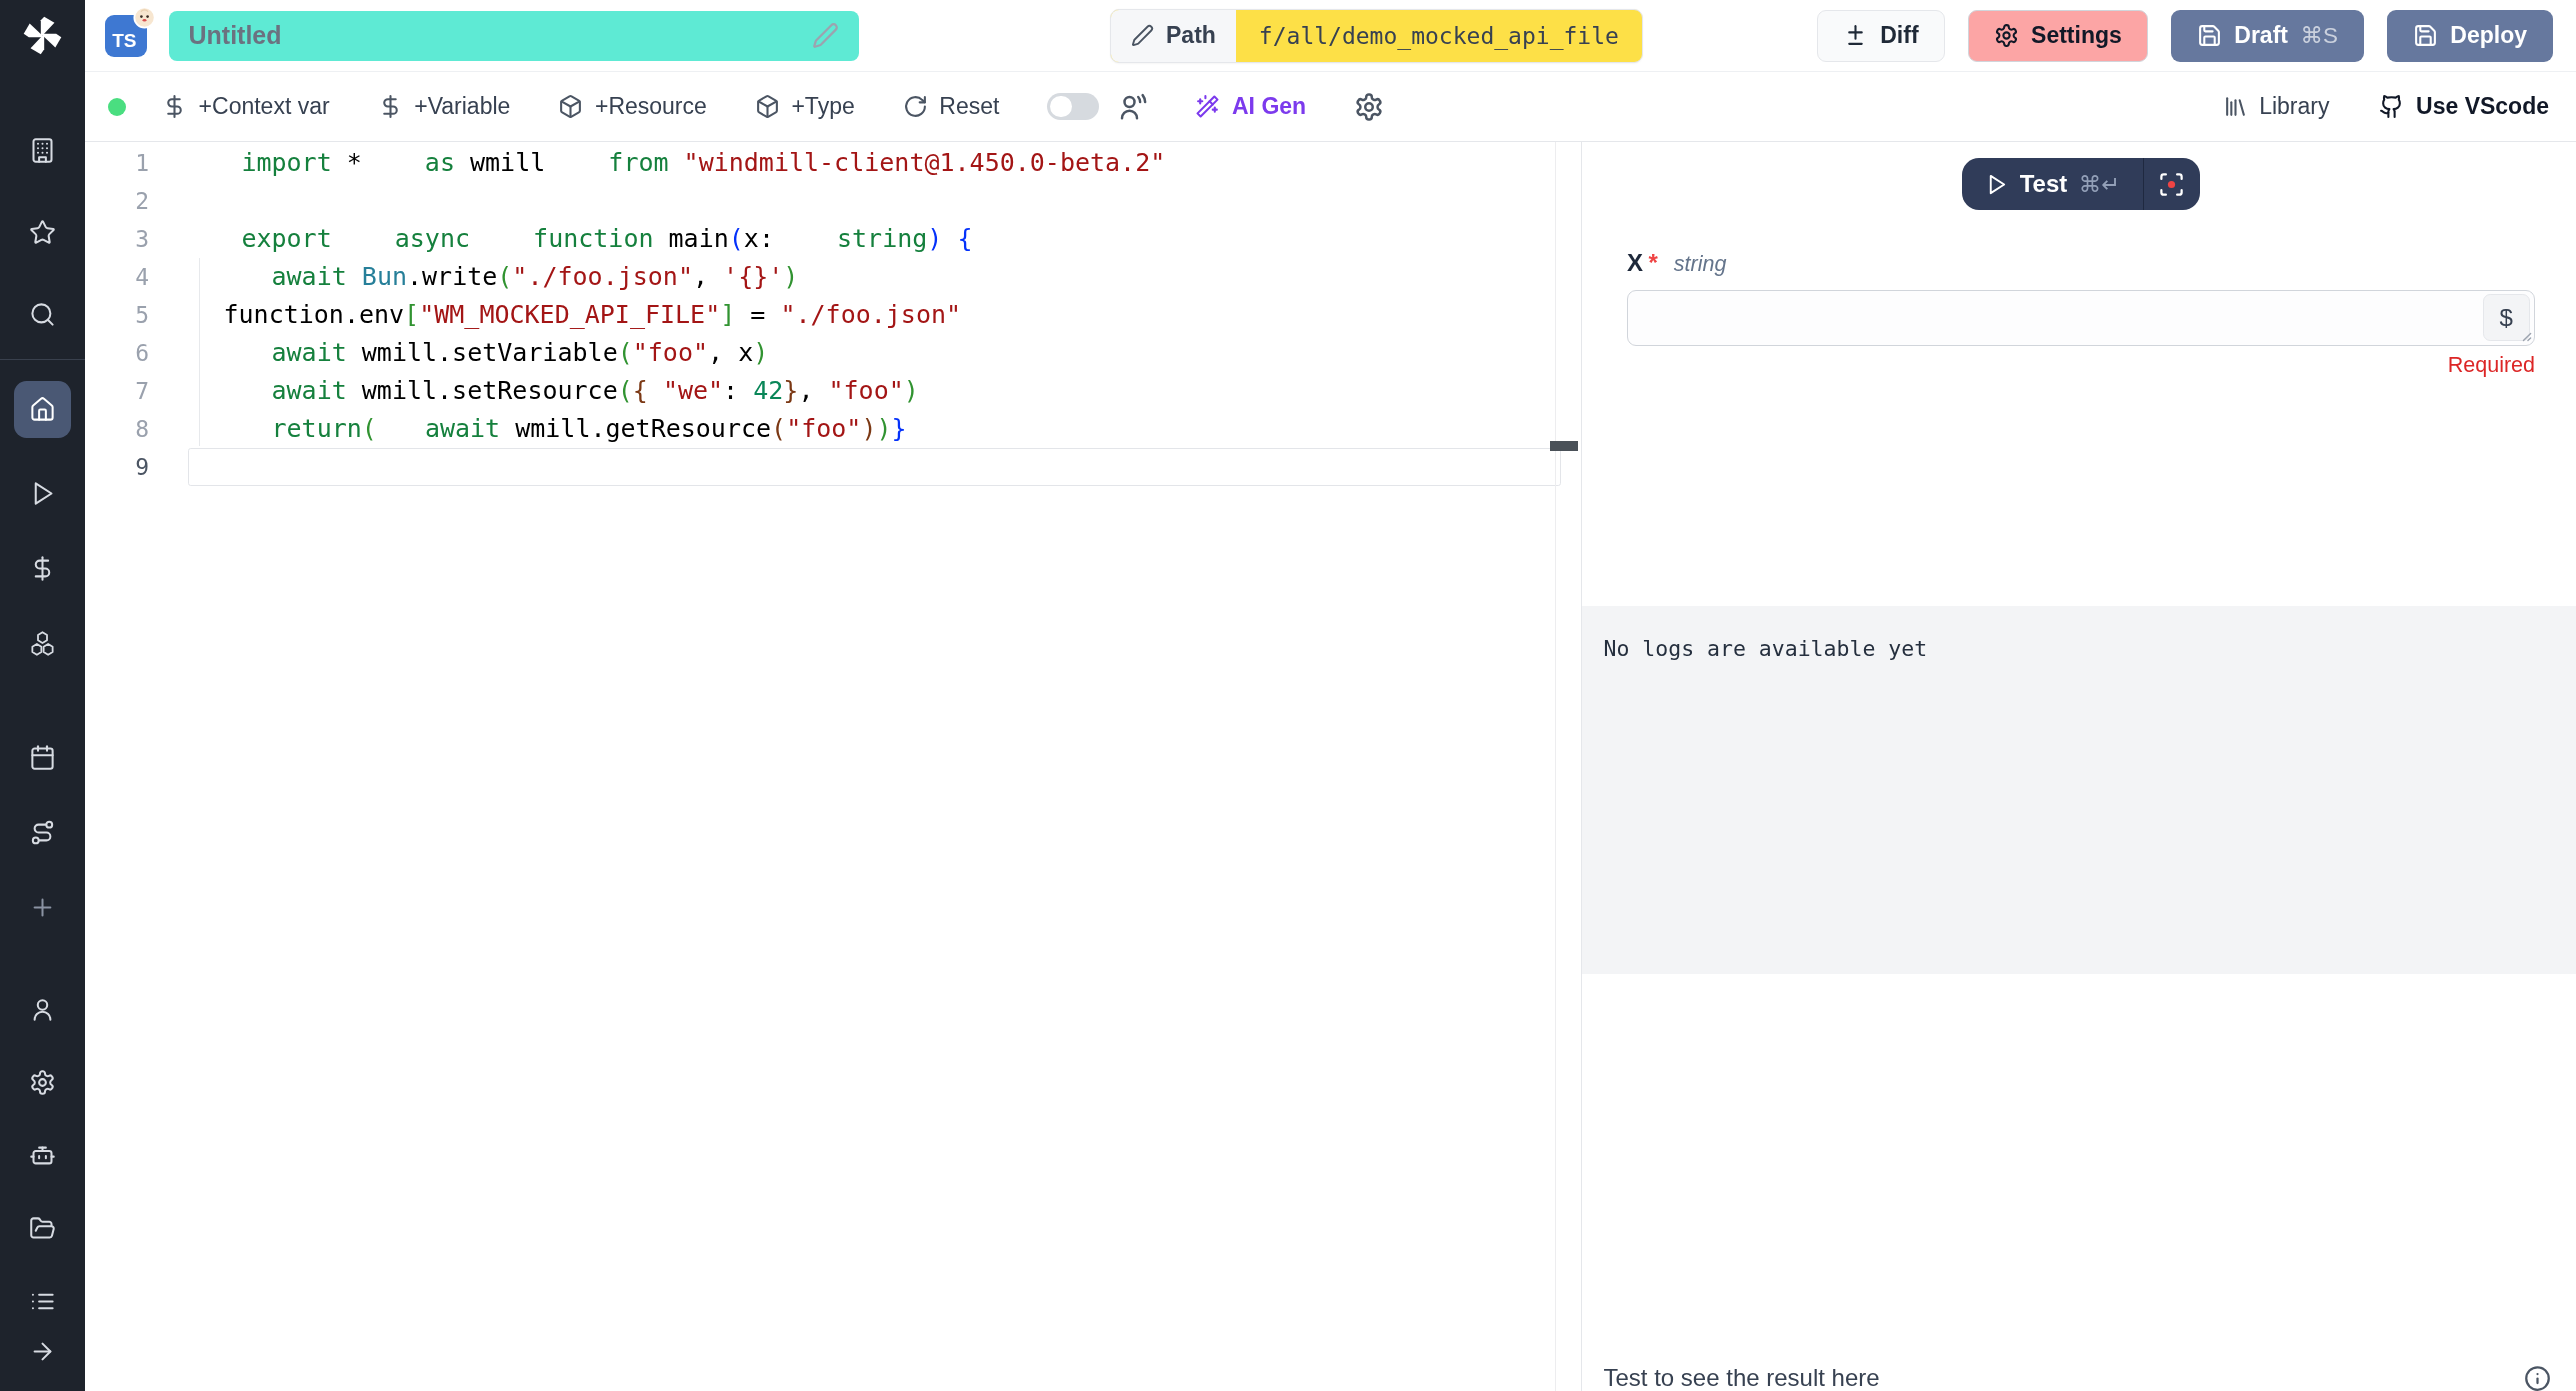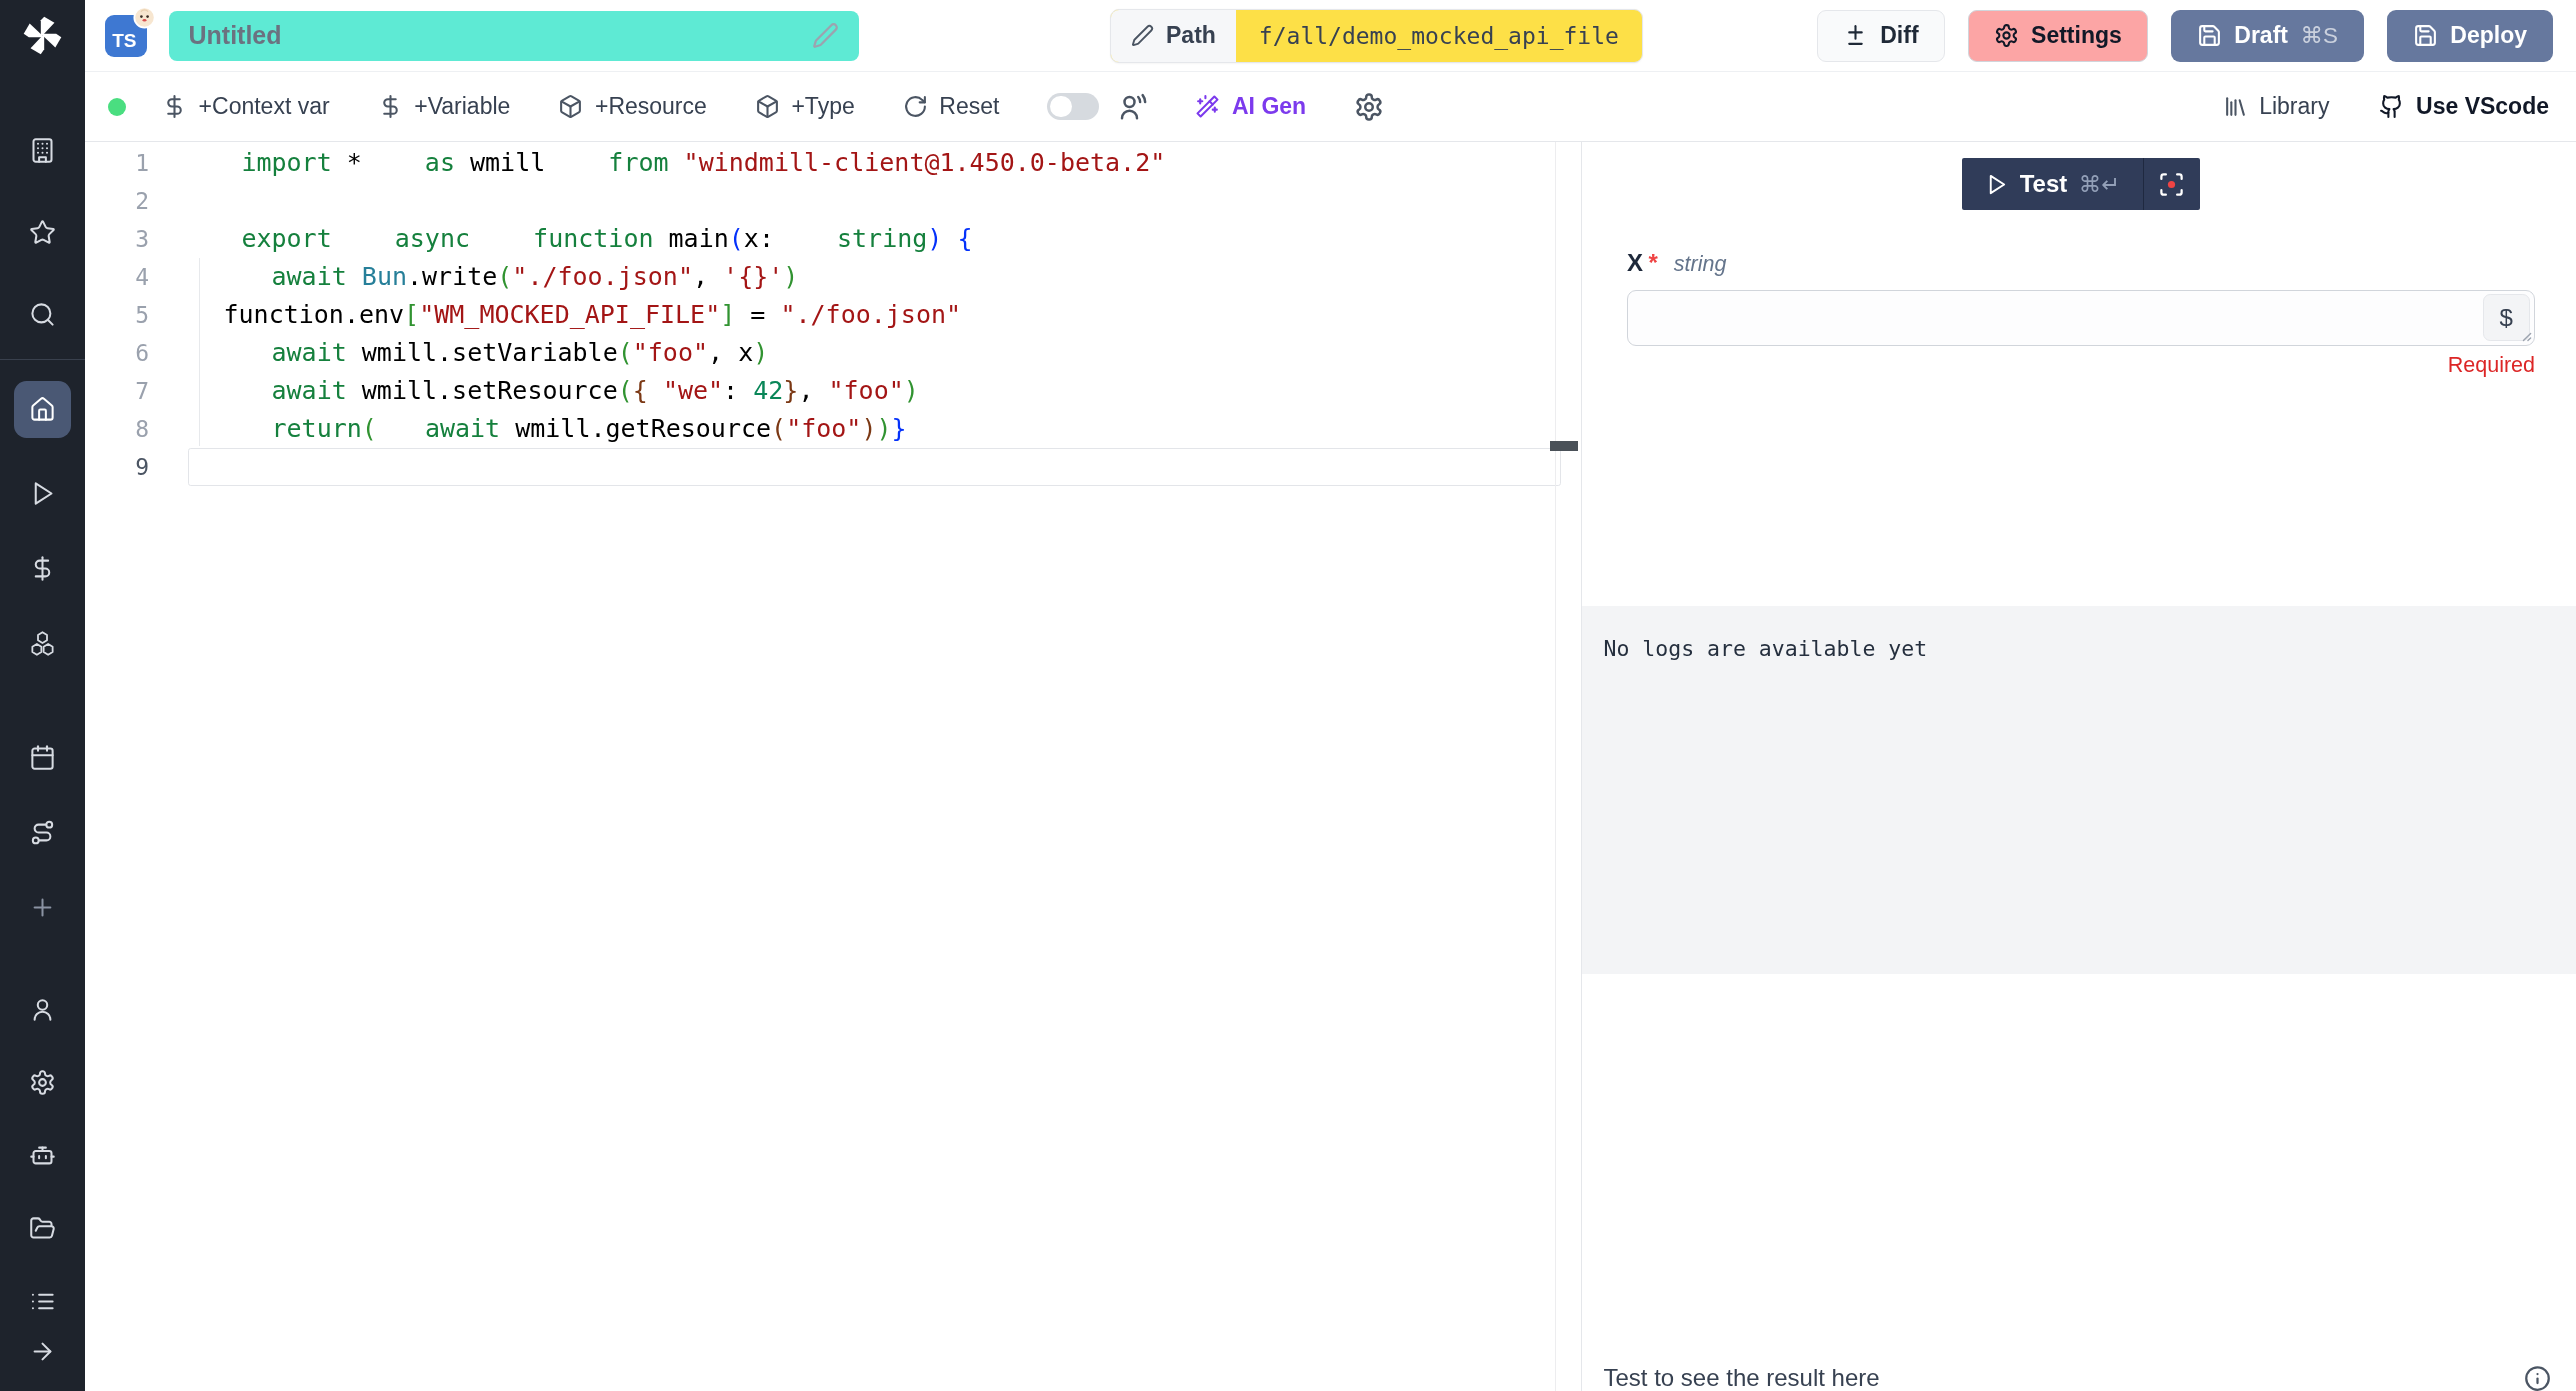--- a/index.html
+++ b/index.html
@@ -81,21 +81,21 @@
   .tok-cls { color: #267f99; } .tok-b1 { color: #0431fa; } .tok-b2 { color: #319331; }
   .tok-b3 { color: #7b3814; } .tok-txt { color: #000000; }
   .indent-guide { position: absolute; left: 114px; top: 116px; width: 0.9px; height: 188px; background: #e7e9ec; }
   .overview-line { position: absolute; right: 25px; top: 0; bottom: 0; width: 0.9px; background: #ededef; }
   .overview-marker { position: absolute; right: 2.7px; top: 299px; width: 28px; height: 10px; background: #4a5158; }
 
   
   .right-panel { width: 995px; flex-shrink: 0; border-left: 0.9px solid #e5e7eb; display: flex; flex-direction: column; background: #fff; }
   .form-area { height: 464px; padding: 16px 41px 0 45px; flex-shrink: 0; }
   .test-group { display: flex; justify-content: center; }
-  .test-wrap { display: flex; border-radius: 2px; overflow: hidden; background: var(--brand-dark, #303c59); }
+  .test-wrap { display: flex; border-radius: 17px; overflow: hidden; background: var(--brand-dark, #303c59); }
   .test-btn { display: flex; align-items: center; gap: 11.6px; padding: 0 23px; height: 52px; background: transparent; border: none; color: #fff; font-size: 24px; font-weight: 700; cursor: pointer; font-family: inherit; }
   .test-btn .icon { width: 23px; height: 23px; color: #fff; }
   .test-btn .icon svg { width: 100%; height: 100%; }
   .test-kbd { font-weight: 400; color: #93a0b8; font-size: 22.4px; }
   .test-sep { width: 0.9px; background: #1f2940; }
   .capture-btn { width: 56px; display: flex; align-items: center; justify-content: center; background: transparent; border: none; cursor: pointer; color: #fff; }
   .capture-btn svg { width: 27px; height: 27px; }
   .field-row { margin-top: 39px; display: flex; align-items: baseline; gap: 5.4px; }
   .field-name { font-size: 24px; font-weight: 700; color: #1e293b; }
   .field-req { font-size: 24px; font-weight: 700; color: #ef4444; }

